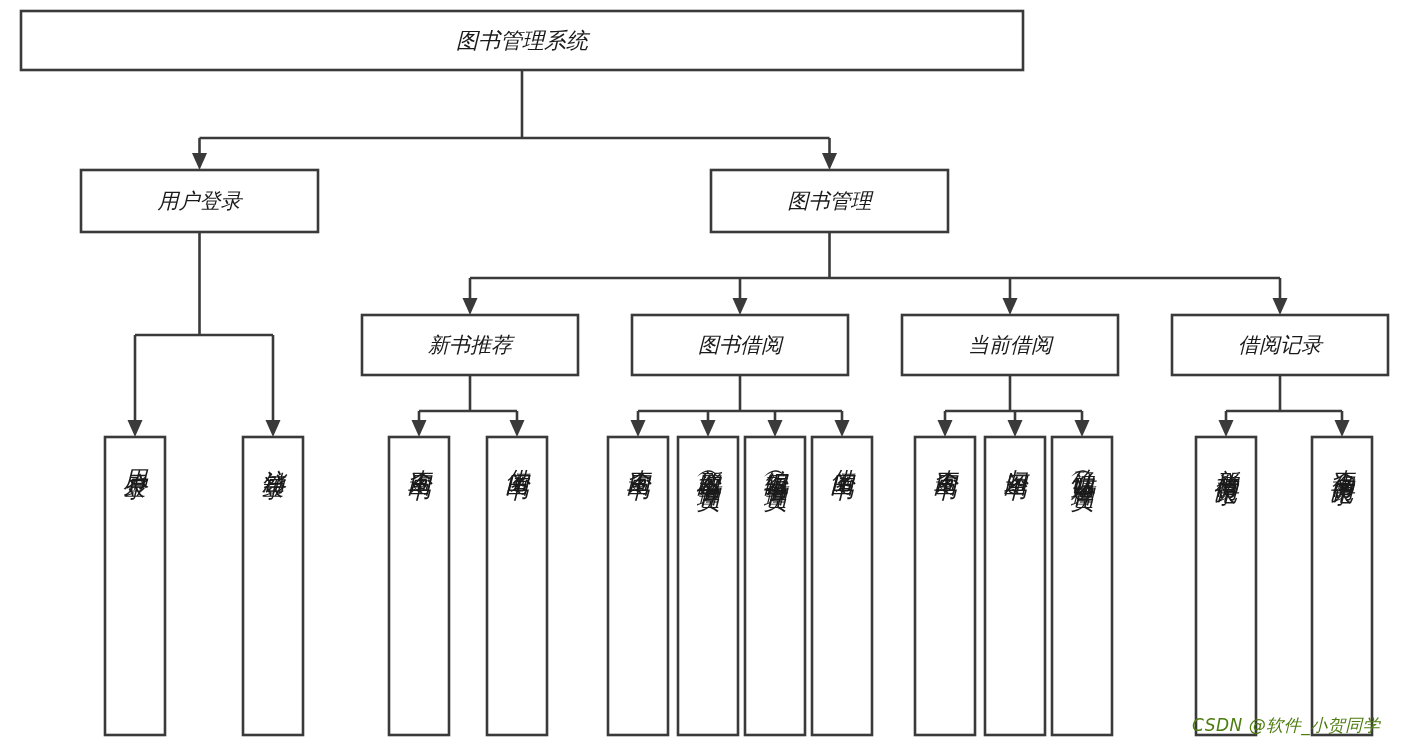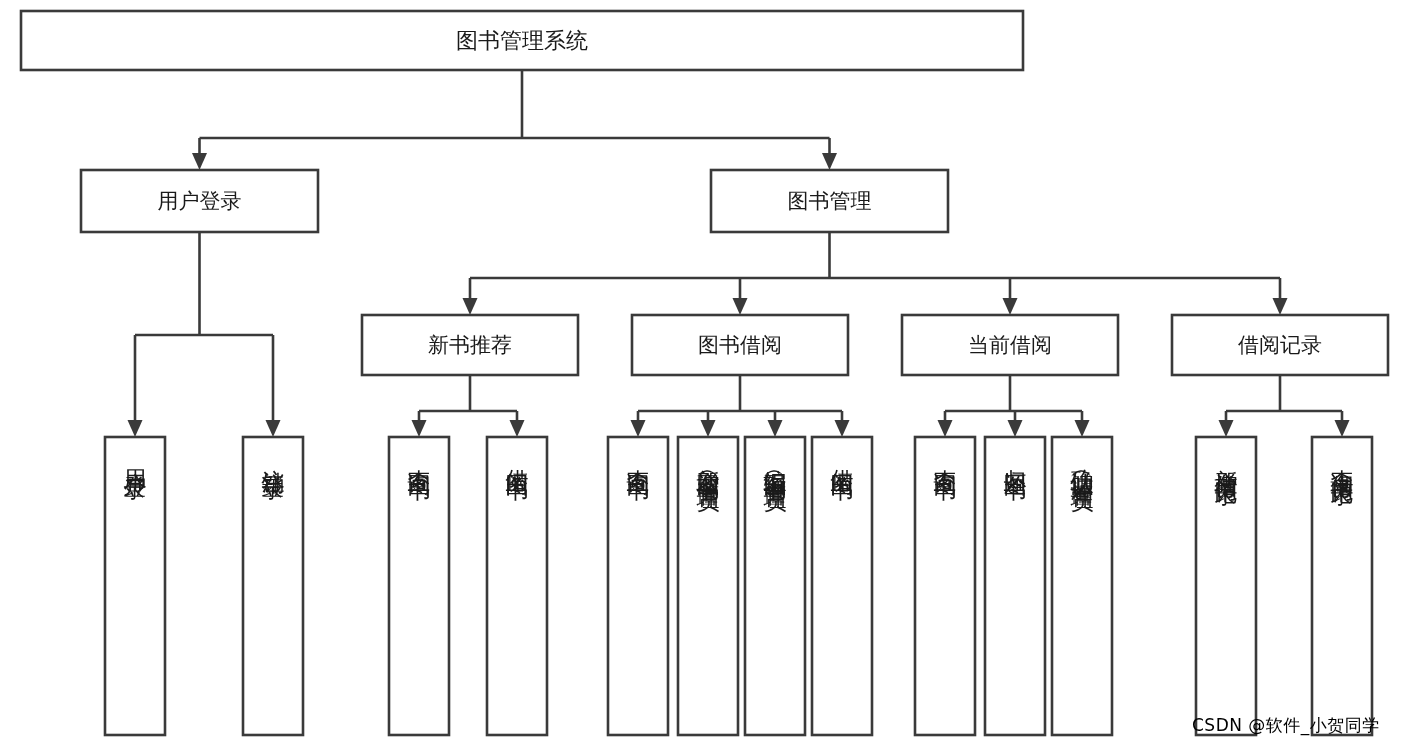--- a/index.html
+++ b/index.html
@@ -14,20 +14,21 @@
     position: relative;
     overflow: hidden;
     font-family: "DejaVu Sans", "Liberation Sans", sans-serif;
   }
   #diagram-root {
     position: absolute;
     left: 0;
     top: 0;
     width: 1405px;
     height: 697px;
+    font-style: italic;
   }
   svg.diagram {
     display: block;
     width: 1405px;
     height: 747px;
   }
   .node-box {
     fill: #ffffff;
     stroke: #3a3a3a;
     stroke-width: 2.6;
@@ -74,21 +75,21 @@
     color: #1a1a1a;
     white-space: nowrap;
     text-align: center;
   }
   .watermark {
     position: absolute;
     left: 1192px;
     top: 714px;
     font-family: "DejaVu Sans", "Liberation Sans", sans-serif;
     font-size: 17px;
-    color: #000000;
+    color: #4d7c0f;
     white-space: nowrap;
     letter-spacing: 0.5px;
   }
 </style>
 </head>
 <body>
 
 <div id="diagram-root">
   <svg class="diagram" viewBox="0 0 1405 747" xmlns="http://www.w3.org/2000/svg">
     <g id="connectors-layer">

